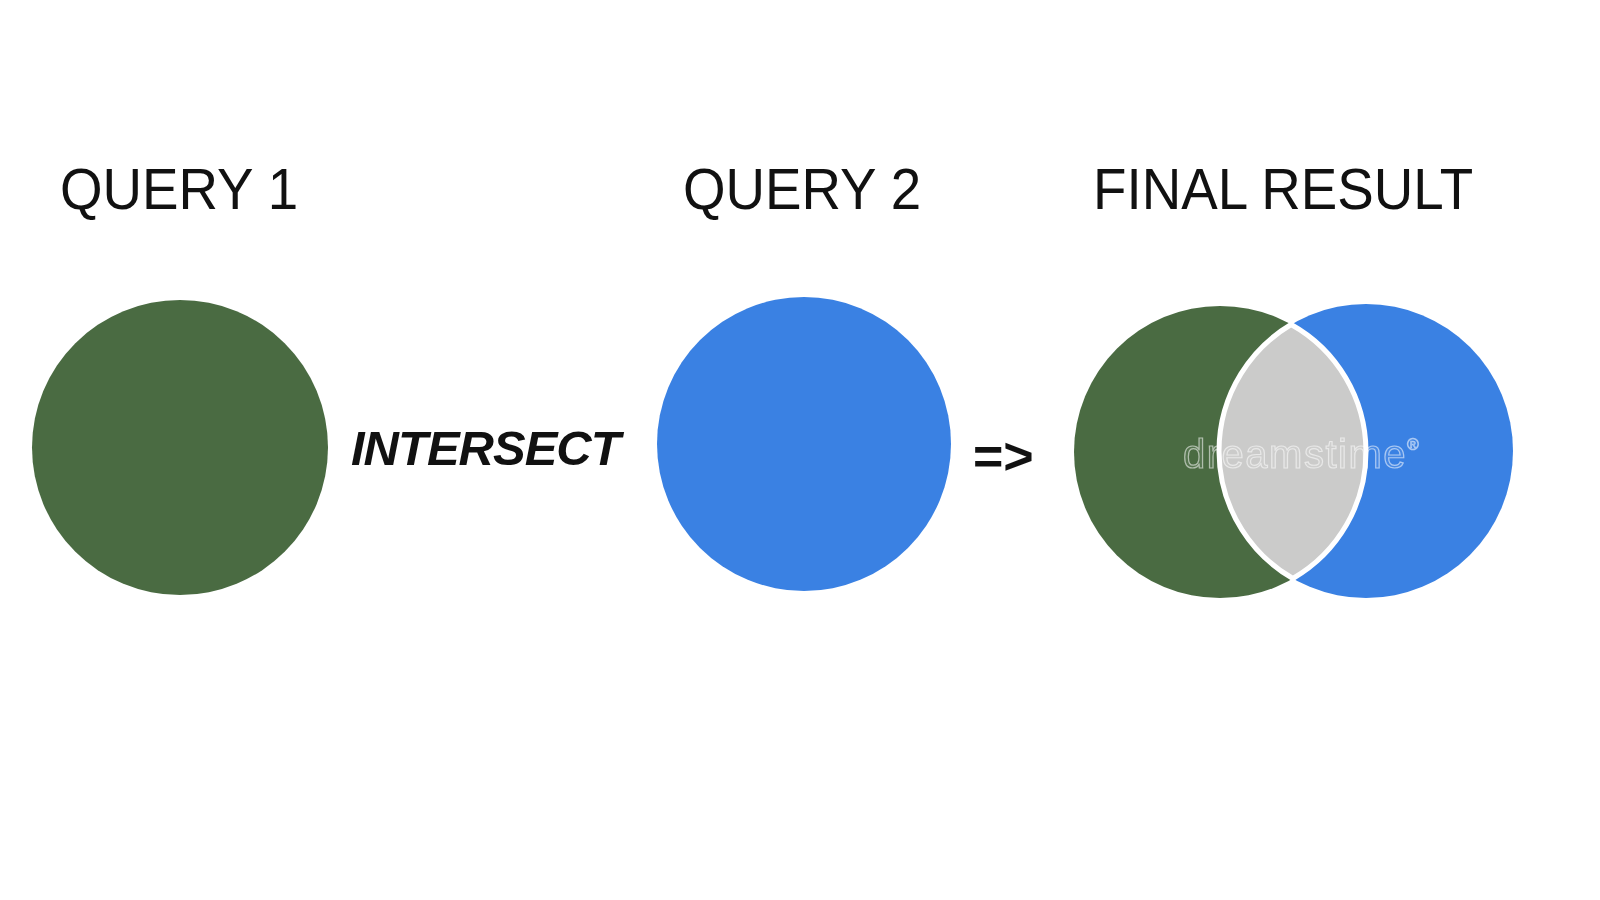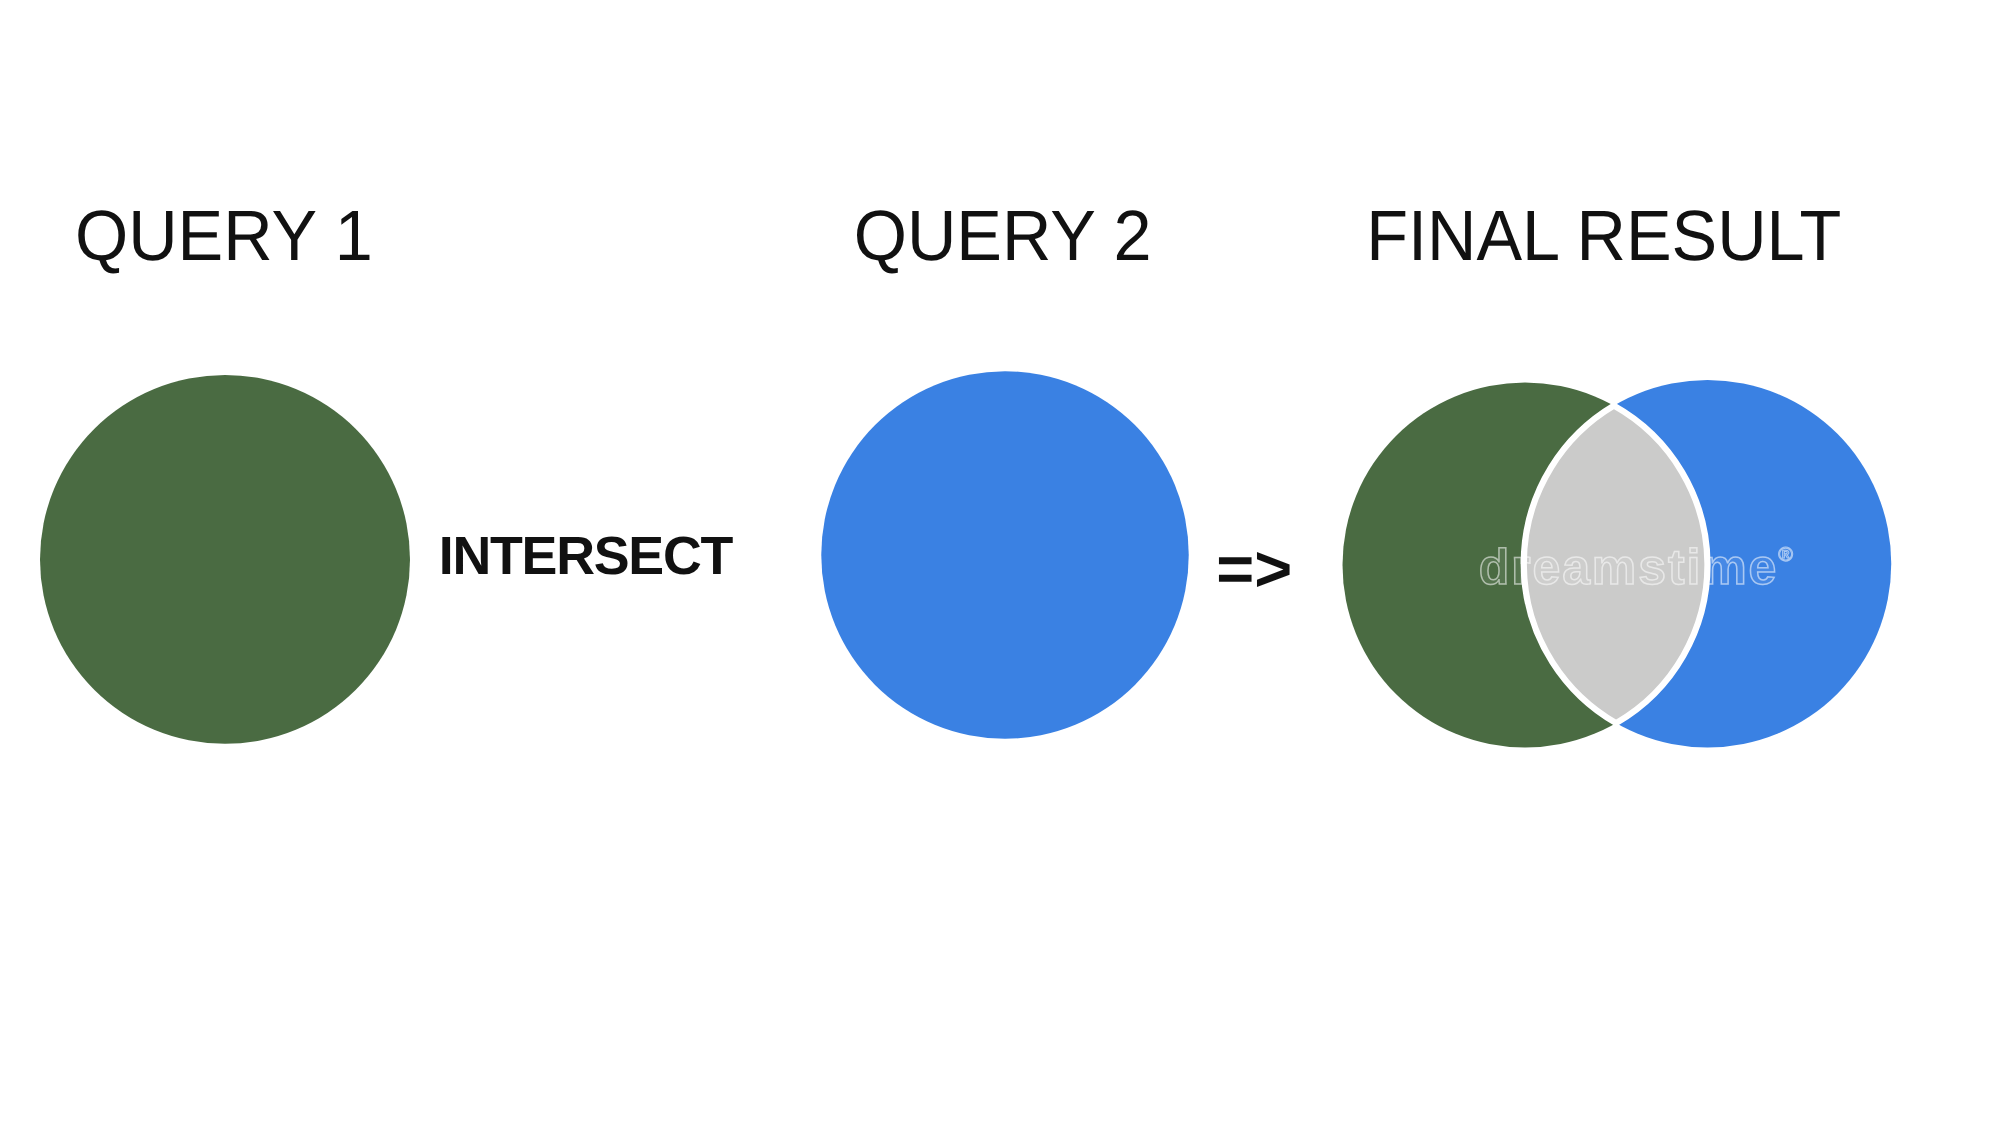--- a/index.html
+++ b/index.html
@@ -42,26 +42,27 @@
   }
   #circle-query2 {
     left: 657px; top: 297px;
     width: 294px; height: 294px;
     background: var(--blue, #3A81E3);
   }
 
   .operator {
     position: absolute;
     left: 351px; top: 424px;
-    font-size: 43px;
+    font-size: 49px;
     font-weight: 800;
     letter-spacing: -1px;
     color: var(--text, #111111);
     line-height: 1;
     white-space: nowrap;
+    font-style: italic;
   }
   .arrow {
     position: absolute;
     left: 973px; top: 430px;
     font-size: 52px;
     font-weight: 800;
     color: var(--text, #111111);
     line-height: 1;
     white-space: nowrap;
   }
@@ -69,21 +70,21 @@
   #final-venn {
     position: absolute;
     left: 1050px; top: 290px;
     width: 480px; height: 320px;
   }
 
   .watermark {
     position: absolute;
     left: 1183px; top: 432px;
     font-size: 40px;
-    font-weight: 700;
+    font-weight: 400;
     letter-spacing: 1.5px;
     color: rgba(255,255,255,0.07);
     -webkit-text-stroke: 1.2px rgba(255,255,255,0.55);
     white-space: nowrap;
     user-select: none;
     pointer-events: none;
   }
   .watermark sup {
     font-size: 16px;
     letter-spacing: 0;

